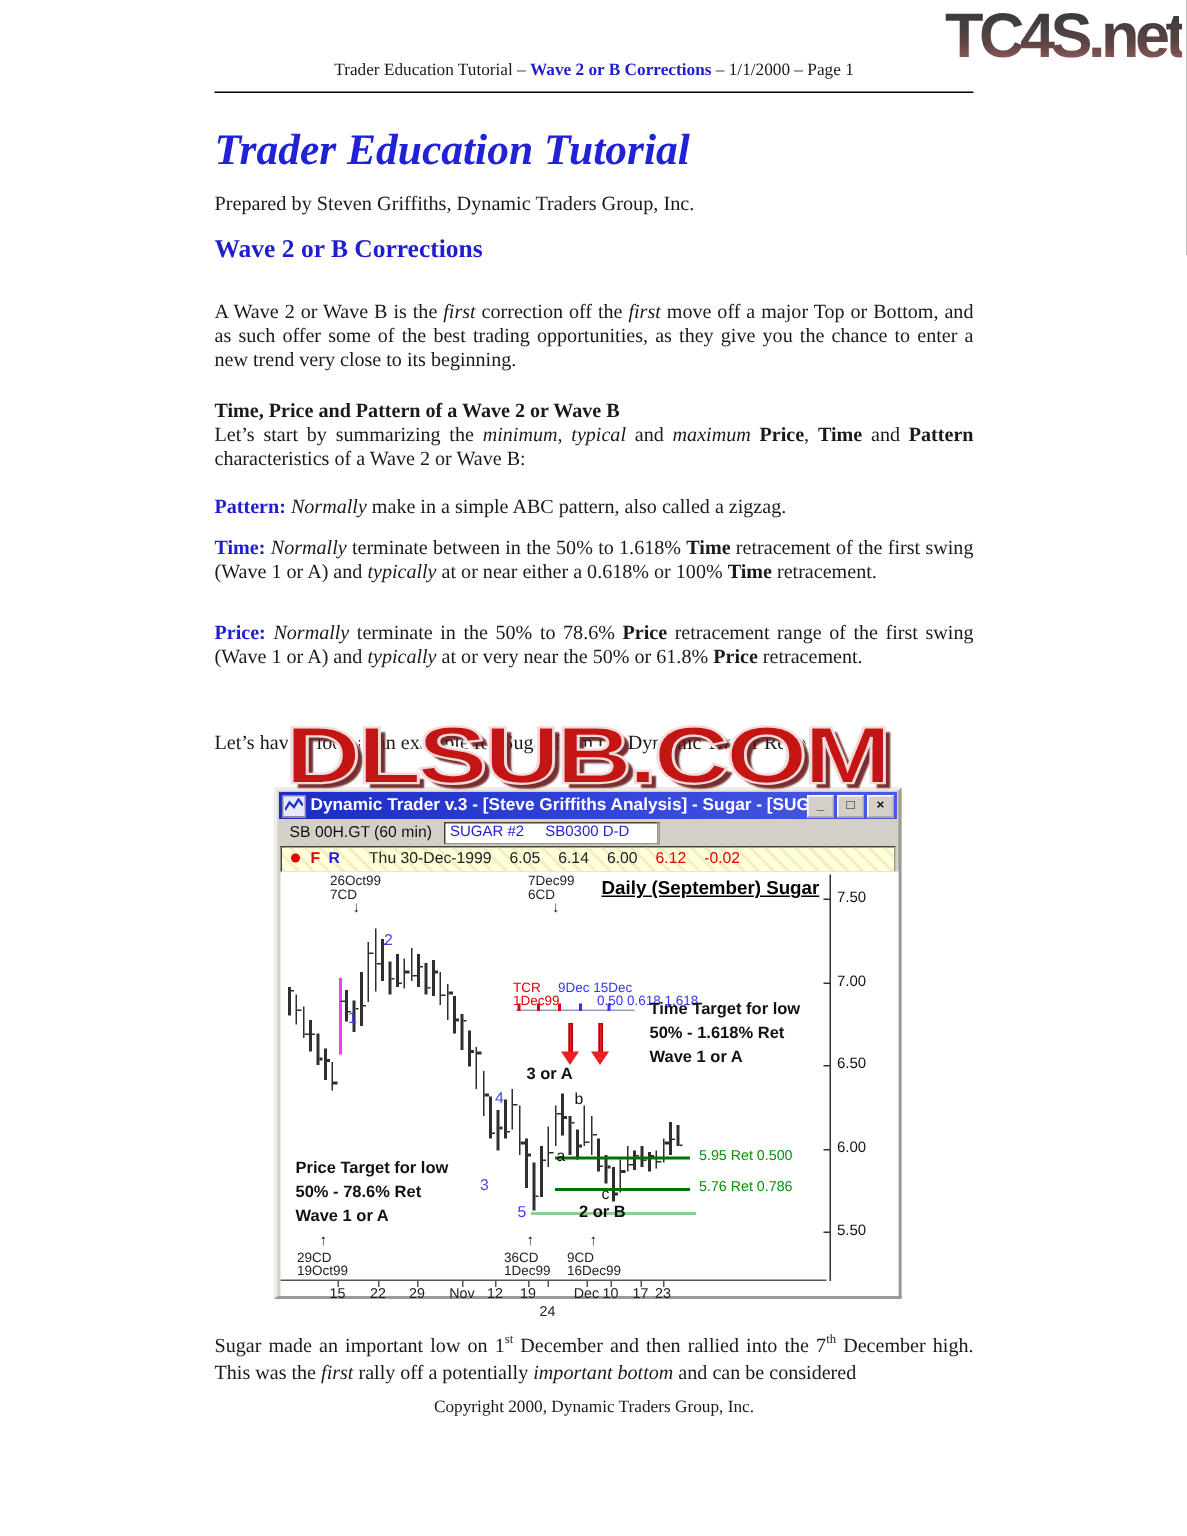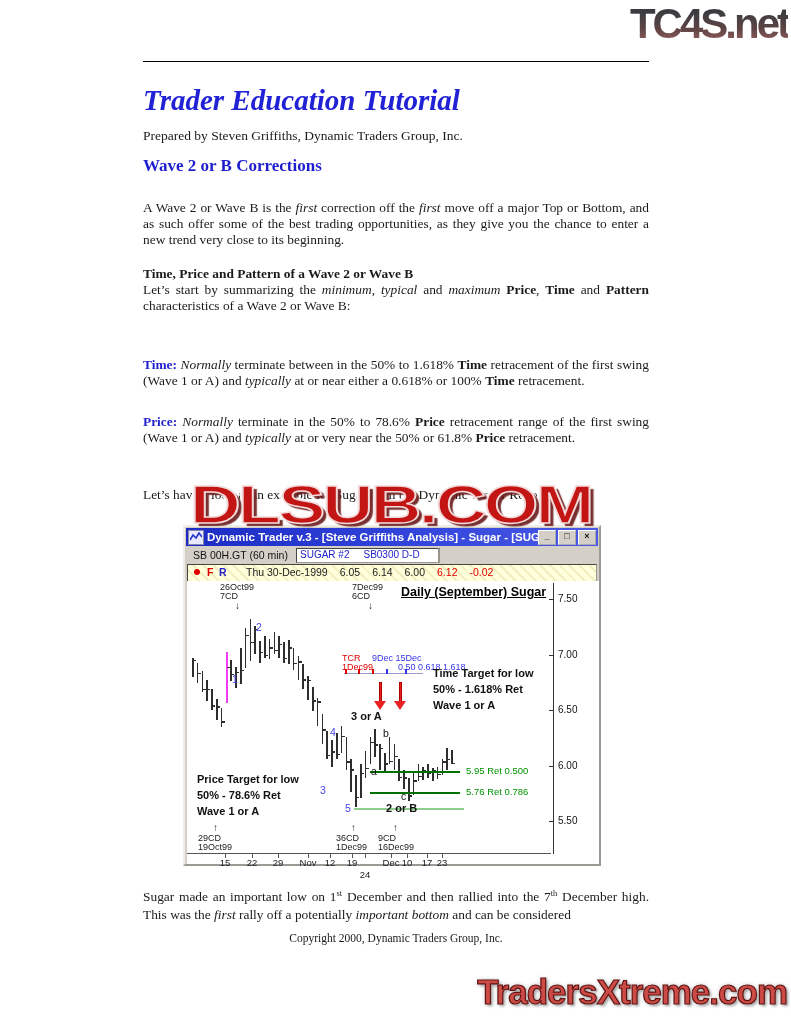--- a/index.html
+++ b/index.html
@@ -96,29 +96,31 @@
   .rhead{position:absolute;width:0;height:0;border-left:6px solid transparent;
          border-right:6px solid transparent;border-top:9px solid #e82222;}
 </style>
 </head>
 <body>
 
 <div class="page">
 
   <div class="abs tc4s">TC4S.net</div>
 
+  <div class="abs header-line"><span>Trader Education Tutorial – </span><span class="hl">Wave 2 or B Corrections</span><span> – 1/1/2000 – Page 1</span></div>
   <div class="abs rule"></div>
 
   <div class="abs byline">Prepared by Steven Griffiths, Dynamic Traders Group, Inc.</div>
   <div class="abs doc-title">Trader Education Tutorial</div>
   <div class="abs section-h">Wave 2 or B Corrections</div>
 
   <div class="abs para" style="top:200px;"><span>A Wave 2 or Wave B is the </span><span class="i">first</span><span> correction off the </span><span class="i">first</span><span> move off a major Top or Bottom, and as such offer some of the best trading opportunities, as they give you the chance to enter a new trend very close to its beginning.</span></div>
   <div class="abs subhead">Time, Price and Pattern of a Wave 2 or Wave B</div>
   <div class="abs para" style="top:282px;"><span>Let’s start by summarizing the </span><span class="i">minimum</span><span>, </span><span class="i">typical</span><span> and </span><span class="i">maximum</span><span> </span><span class="b">Price</span><span>, </span><span class="b">Time</span><span> and </span><span class="b">Pattern</span><span> characteristics of a Wave 2 or Wave B:</span></div>
+  <div class="abs para" style="top:330px;"><span class="bl">Pattern:</span><span>  </span><span class="i">Normally</span><span> make in a simple ABC pattern, also called a zigzag.</span></div>
   <div class="abs para" style="top:357px;"><span class="bl">Time:</span><span>   </span><span class="i">Normally</span><span> terminate between in the 50% to 1.618% </span><span class="b">Time</span><span> retracement of the first swing (Wave 1 or A) and </span><span class="i">typically</span><span> at or near either a 0.618% or 100% </span><span class="b">Time</span><span> retracement.</span></div>
   <div class="abs para" style="top:414px;"><span class="bl">Price:</span><span>   </span><span class="i">Normally</span><span> terminate in the 50% to 78.6% </span><span class="b">Price</span><span> retracement range of the first swing (Wave 1 or A) and </span><span class="i">typically</span><span> at or very near the 50% or 61.8% </span><span class="b">Price</span><span> retracement.</span></div>
   <div class="abs para" style="top:487px;"><span>Let’s have a look at an example for Sugar from the Dynamic Trader Report.</span></div>
 
   <div class="abs watermark">DLSUB.COM</div>
 
   <div class="abs chart-window">
     <div class="titlebar">
       <span class="ticon">
           <svg width="12" height="10" viewBox="0 0 12 10">
@@ -339,14 +341,13 @@
         <div class="target" style="left: 246px; top: 116px;">Wave 1 or A</div>
         <div class="target" style="left: 10px; top: 190px;">Price Target for low</div>
         <div class="target" style="left: 10px; top: 206px;">50% - 78.6% Ret</div>
         <div class="target" style="left: 10px; top: 222px;">Wave 1 or A</div>
       </div>
   </div>
 
   <div class="abs para" style="top:888px;line-height:17.5px;"><span>Sugar made an important low on 1</span><span class="sup">st</span><span> December and then rallied into the 7</span><span class="sup">th</span><span> December high. This was the </span><span class="i">first</span><span> rally off a potentially </span><span class="i">important bottom</span><span> and can be considered</span></div>
   <div class="abs copyright">Copyright 2000, Dynamic Traders Group, Inc.</div>
 
-  <div class="abs txtreme">TradersXtreme.com</div>
 </div>
 
 </body></html>

